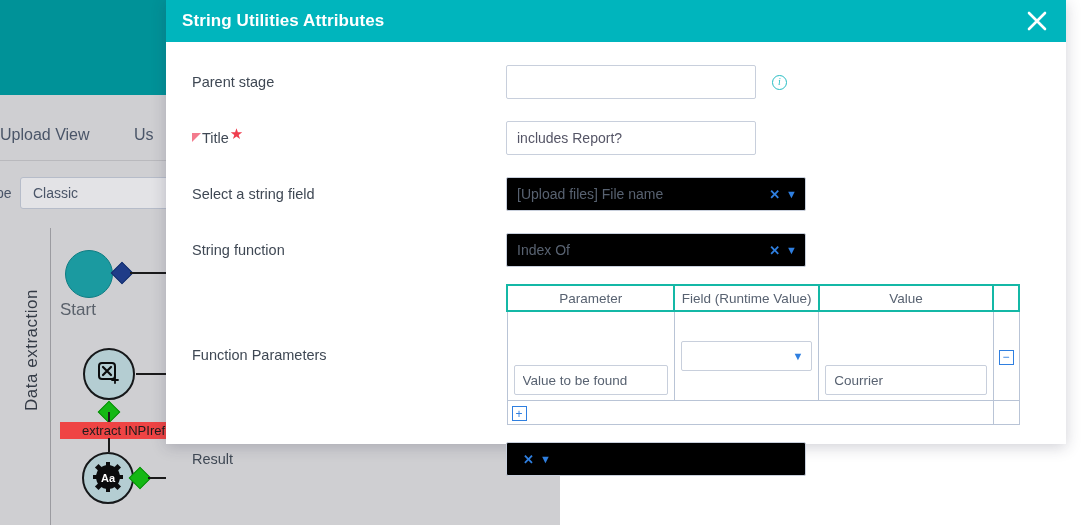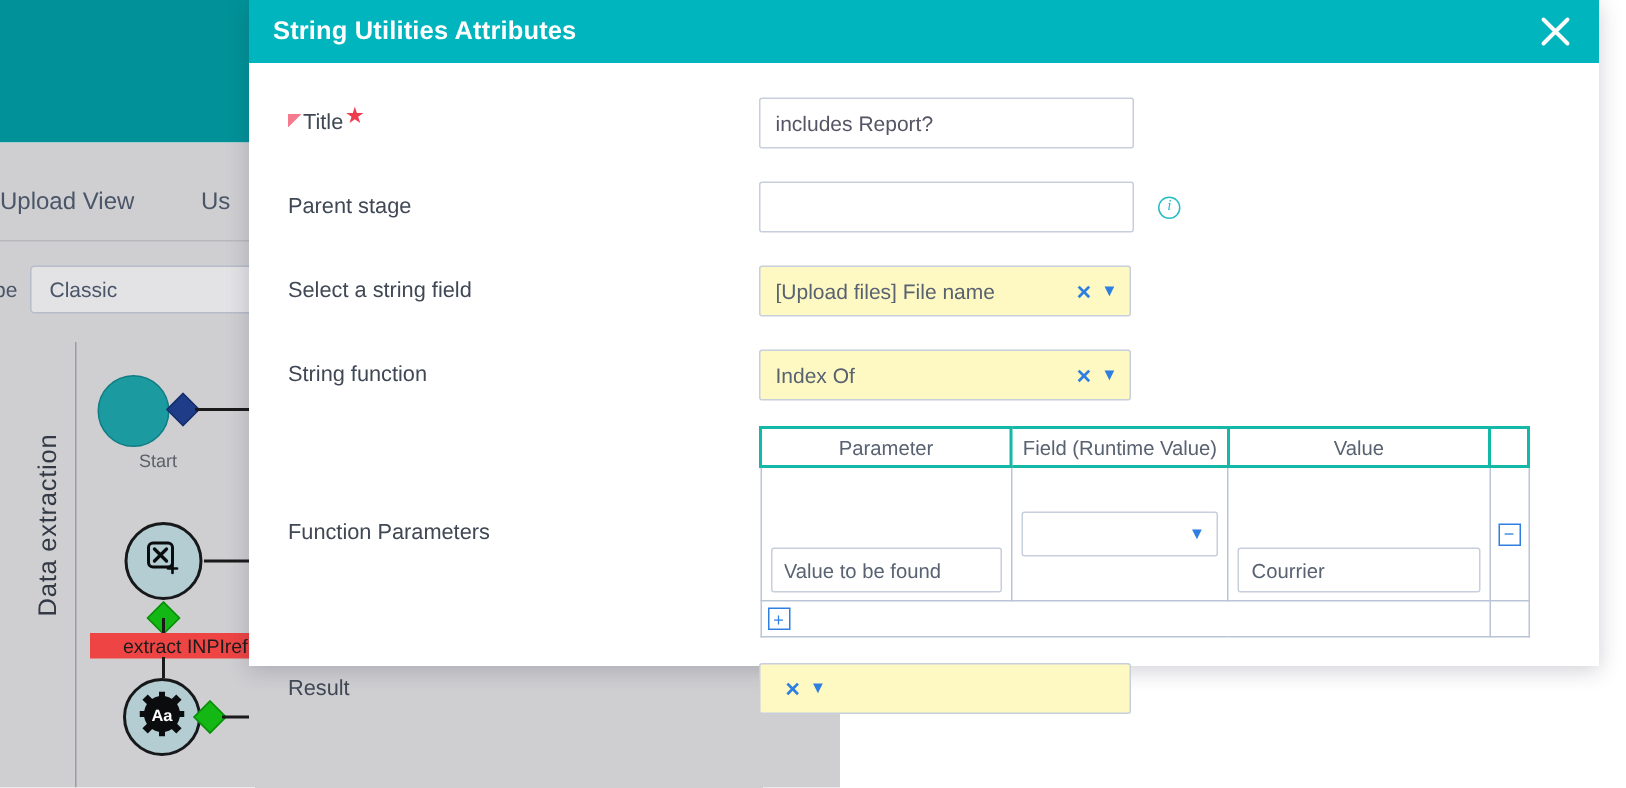--- a/index.html
+++ b/index.html
@@ -65,21 +65,21 @@
     letter-spacing: 0.5px;
   }
 
   .wf-start-circle {
     position: absolute; left: 65px; top: 250px;
     width: 48px; height: 48px; border-radius: 50%;
     background: #1b9aa0; border: 1px solid #0f7d83;
   }
   .wf-start-label {
     position: absolute; left: 60px; top: 300px; width: 58px;
-    text-align: right; color: #5a616b; font-size: 12px;
+    text-align: left; color: #5a616b; font-size: 17px;
   }
   .wf-diamond {
     position: absolute; width: 16px; height: 16px;
     transform: rotate(45deg);
   }
   .wf-diamond.navy { background: #1f3c88; border: 1px solid #16306e; }
   .wf-diamond.green { background: #14b814; border: 1px solid #0c8e0c; }
 
   .wf-line { position: absolute; background: #1a1a1a; }
 
@@ -145,23 +145,23 @@
     width: 250px; height: 34px;
     border: 1px solid #c8cfdc; border-radius: 2px;
     background: #fff; color: #556;
     font-family: "Liberation Sans", sans-serif; font-size: 14px;
     padding: 0 10px;
     outline: none;
   }
   .text-input::placeholder { color: #9aa3b2; }
 
   .select-box {
-    width: 248px; height: 34px;
+    width: 300px; height: 34px;
     border: 1px solid #c8cfdc; border-radius: 2px;
-    background: #fef9c3;
+    background: #000000;
     display: flex; align-items: center;
     padding: 0 8px 0 10px;
   }
   .select-value {
     flex: 1; color: #586271; font-size: 14px;
     white-space: nowrap; overflow: hidden; text-overflow: ellipsis;
   }
   .select-clear {
     color: #2f7fe0; font-size: 13px; font-weight: bold;
     padding: 0 6px; cursor: pointer; line-height: 1;
@@ -292,39 +292,39 @@
       <div class="modal-close">
         <svg width="22" height="22" viewBox="0 0 22 22" aria-hidden="true">
           <path d="M3 3 L19 19 M19 3 L3 19" stroke="#ffffff" stroke-width="2.6" stroke-linecap="round"></path>
         </svg>
       </div>
     </div>
 
     <div class="modal-body">
 
       <div class="form-row">
+        <div class="form-label">Parent stage</div>
+        <div class="form-control">
+          <input class="text-input" type="text" value="" style="">
+          <span class="info-icon">i</span>
+        </div>
+      </div>
+
+      <div class="form-row">
         <div class="form-label">
           <span class="req-flag">
             <svg width="9" height="9" viewBox="0 0 9 9" aria-hidden="true">
               <path d="M0 0 H9 L0 9 Z" fill="#f37b8d"></path>
             </svg>
           </span>
           <span>Title</span>
           <span class="req-star">★</span>
         </div>
         <div class="form-control">
           <input class="text-input" type="text" value="includes Report?" style="">
-        </div>
-      </div>
-
-      <div class="form-row">
-        <div class="form-label">Parent stage</div>
-        <div class="form-control">
-          <input class="text-input" type="text" value="" style="">
-          <span class="info-icon">i</span>
         </div>
       </div>
 
       <div class="form-row">
         <div class="form-label">Select a string field</div>
         <div class="form-control">
           <div class="select-box">
             <span class="select-value">[Upload files] File name</span>
             <span class="select-clear">✕</span>
             <span class="select-caret">▼</span>

